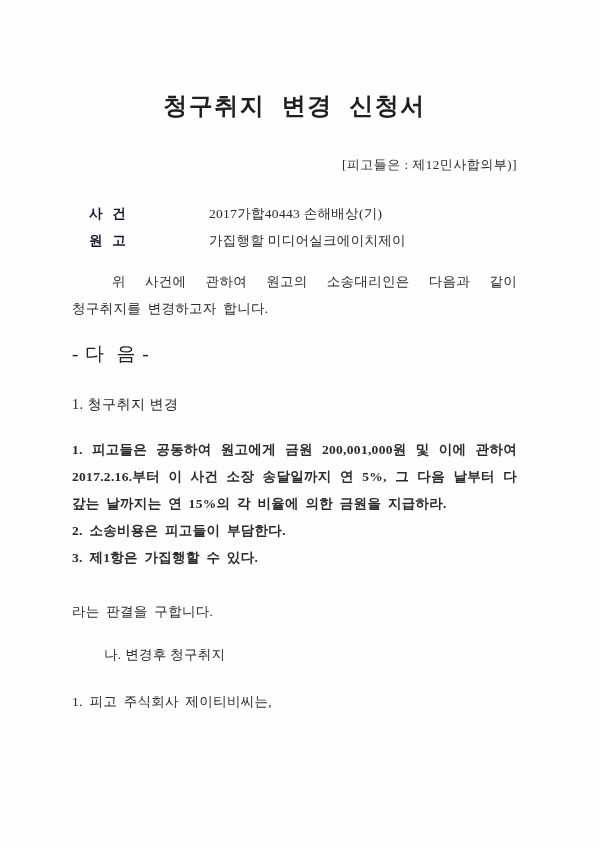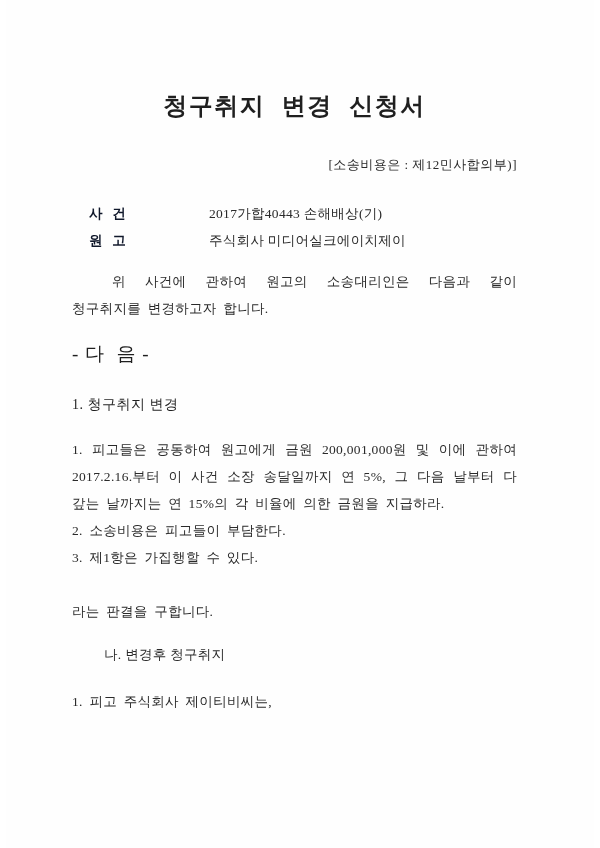--- a/index.html
+++ b/index.html
@@ -90,48 +90,49 @@
   }
   .sub-heading {
     margin-top: 22px;
     margin-left: 32px;
     font-size: 13.5px;
     line-height: 27px;
     letter-spacing: 0.3px;
   }
   .claims {
     margin-top: 18px;
+    font-weight: bold;
   }
   .closing {
     margin-top: 27px;
   }
   .sub-heading.after {
     margin-top: 16px;
   }
   .last-line {
     margin-top: 20px;
   }
 </style>
 </head>
 <body>
 
 <div class="page">
 
   <div class="doc-title">청구취지 변경 신청서</div>
 
-  <div class="court-note">[소송비용은 : 제12민사합의부)]</div>
+  <div class="court-note">[피고들은 : 제12민사합의부)]</div>
 
   <div class="case-table">
     <div class="case-row">
       <span class="case-label">사  건</span>
       <span class="case-value">2017가합40443 손해배상(기)</span>
     </div>
     <div class="case-row">
       <span class="case-label">원  고</span>
-      <span class="case-value">주식회사 미디어실크에이치제이</span>
+      <span class="case-value">가집행할 미디어실크에이치제이</span>
     </div>
   </div>
 
   <p class="body-text intro">위 사건에 관하여 원고의 소송대리인은 다음과 같이 청구취지를 변경하고자 합니다.</p>
 
   <div class="daum-heading">- 다  음 -</div>
 
   <div class="section-heading">1. 청구취지 변경</div>
 
 

